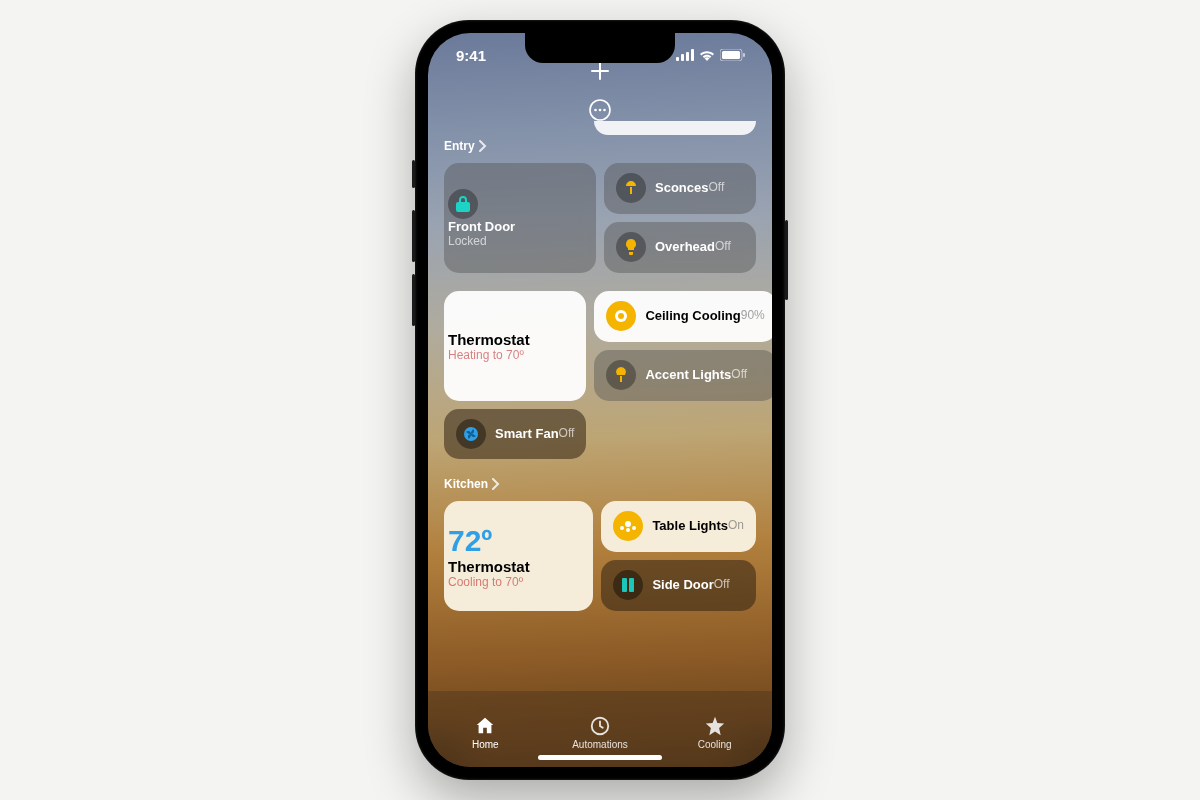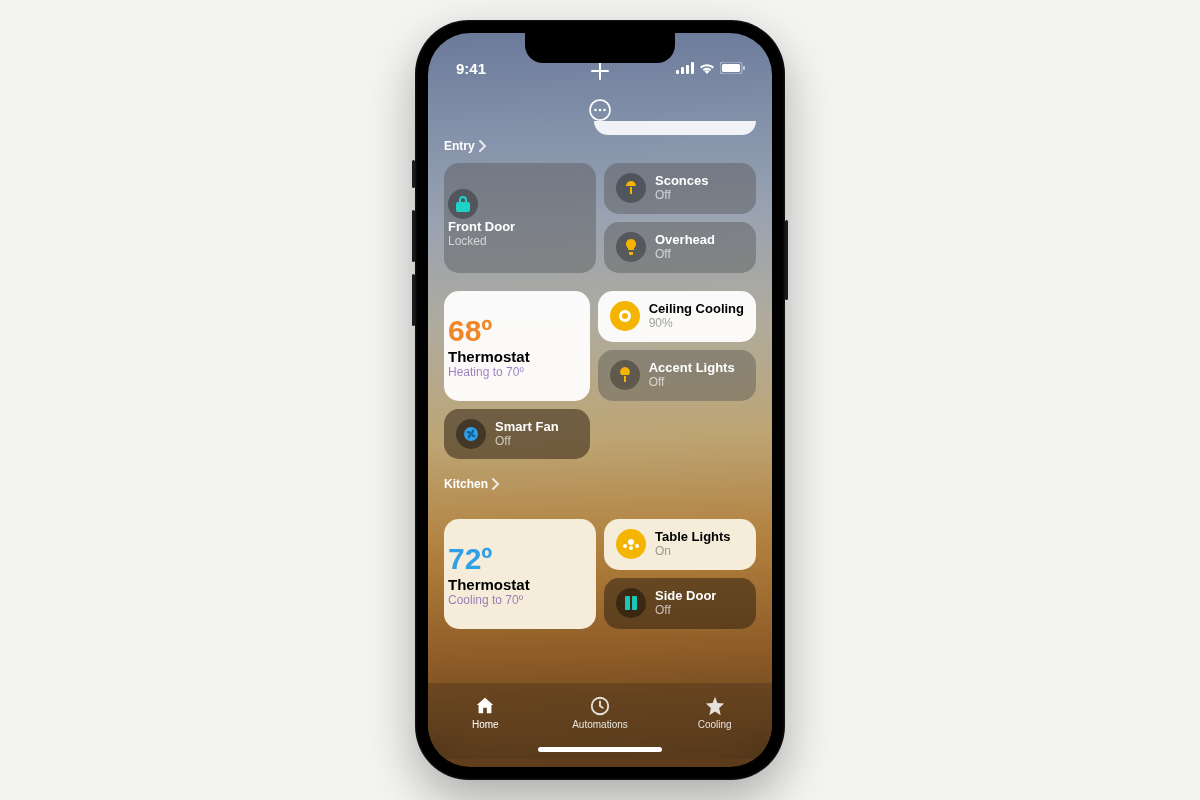--- a/index.html
+++ b/index.html
@@ -20,21 +20,21 @@
       #6b7a9a 0%, #8492aa 14%, #9aa3b1 26%, #b0ab9d 40%,
       #bda574 55%, #b17f3c 70%, #8b5a26 85%, #5a3a1a 100%);
   }
   .notch {
     position:absolute; top:0; left:50%; transform:translateX(-50%);
     width:150px; height:30px; background:#000;
     border-bottom-left-radius:18px; border-bottom-right-radius:18px; z-index:50;
   }
   .status-bar {
     position:absolute; top:0; left:0; right:0; height:44px;
-    display:flex; align-items:flex-end; justify-content:space-between;
+    display:flex; align-items:center; justify-content:space-between;
     padding:0 26px 0 28px; color:#fff; font-size:15px; font-weight:600; z-index:40;
   }
   .status-right { display:flex; gap:5px; align-items:center; }
   .nav-bar {
     position:absolute; top:44px; left:0; right:0; height:44px;
     display:flex; align-items:center; justify-content:flex-end; gap:18px;
     padding:0 18px; color:#fff; z-index:40;flex-direction:column;
   }
   .nav-title {
     font-size:17px; font-weight:600; margin-right:auto; margin-left:98px;
@@ -50,45 +50,45 @@
   }
   .room { margin-top:18px; }
   .room-hdr { display:flex; align-items:center; gap:4px; color:#fff; font-size:12px; font-weight:600; margin-bottom:10px; cursor:pointer;}
   .room-hdr svg{opacity:.8;}
   .grid { display:grid; grid-template-columns:1fr 1fr; gap:8px; }
   .tile {
     border-radius:15px; padding:10px 12px; cursor:pointer; color:#fff;
     background:rgba(80,80,80,0.42); backdrop-filter:blur(6px);
   }
   .tile.on { background:rgba(255,255,255,0.94); color:#000; }
-  .tile.cream { background:#f6ecda; color:#000;margin-top:18px; }
+  .tile.cream { background:#f6ecda; color:#000; }
   .tile .row { display:flex; align-items:center; gap:9px; }
-  .tile .col { display:flex; flex-direction:column; line-height:1.15; min-width:0;}
+  .tile .col { display:flex; flex-direction:row; line-height:1.15; min-width:0;}
   .tile .name { font-size:13px; font-weight:600; white-space:nowrap; overflow:hidden; text-overflow:ellipsis;}
   .tile .status { font-size:12px; opacity:.66; }
   .tile.on .status, .tile.cream .status { opacity:.55; color:#555;}
   .icon {
     width:30px; height:30px; border-radius:50%; flex-shrink:0;
     display:flex; align-items:center; justify-content:center;
     background:rgba(0,0,0,0.32);
   }
   .tile.on .icon, .tile.cream .icon { background:#f4b400; }
   .tall {
     grid-row:span 2; display:flex; flex-direction:column; justify-content:center;
     padding:4px; min-height:110px;
   }
   .tall .big { font-size:30px; font-weight:600; }
   .thermo .big.heat { color:#f0862a; }
   .thermo .big.cool { color:#2f9fe6; }
   .thermo .labels .name{font-size:15px;font-weight:600;}
-  .thermo .labels .status{font-size:12px;color:#4c1d95;}
+  .thermo .labels .status{font-size:12px;color:#b91c1c;}
   .tab-bar {
-    position:absolute; left:0; right:0; bottom:8px; height:76px;
+    position:absolute; left:0; right:0; bottom:0; height:76px;
     display:flex; justify-content:space-around; align-items:flex-start;
-    padding-top:12px;
+    padding-top:24px;
     background:rgba(70,50,30,0.35); backdrop-filter:blur(20px);
     color:rgba(255,255,255,0.85);
   }
   .tab { display:flex; flex-direction:column; align-items:center; gap:2px; font-size:10px; width:80px; cursor:pointer;}
   .tab.active{color:#fff;}
   .tab svg{width:22px;height:22px;}
   .home-ind {
     position:absolute; bottom:7px; left:50%; transform:translateX(-50%);
     width:124px; height:5px; border-radius:3px; background:#fff;
   }
@@ -218,21 +218,20 @@
                 <span class="status">Off</span>
               </div>
             </div>
           </div>
         </div>
       </div>
 
       <div class="room">
         <div class="grid">
           <div class="tile on tall thermo">
-            <span class="big heat">68º</span>
             <div class="labels">
               <div class="name">Thermostat</div>
               <div class="status">Heating to 70º</div>
             </div>
           </div>
           <div class="tile on">
             <div class="row">
               <span class="icon">
                 <svg width="18" height="18" viewBox="0 0 18 18">
                     <circle cx="9" cy="9" r="6" fill="#fff"></circle>

